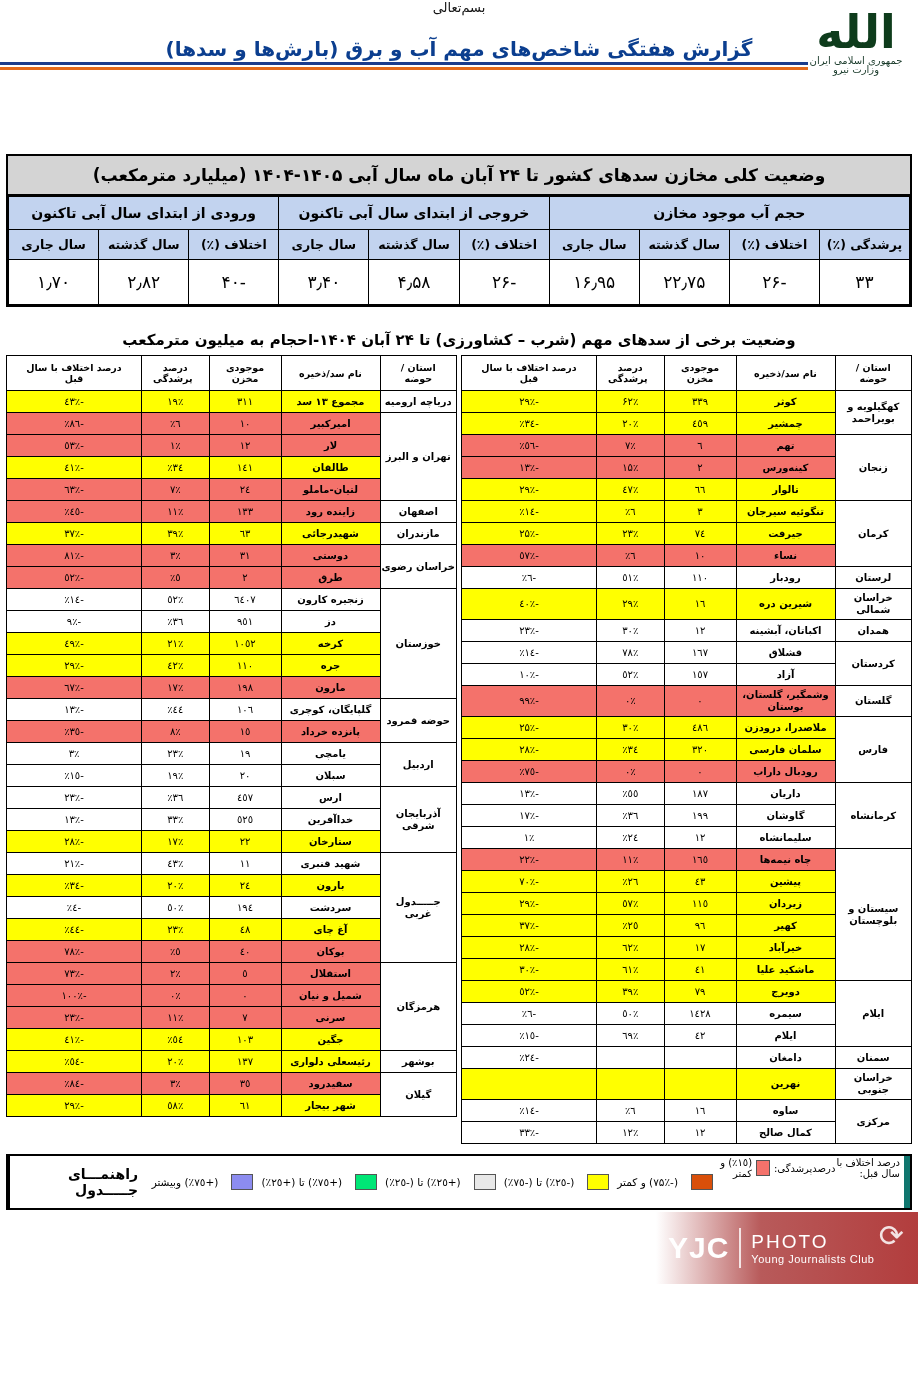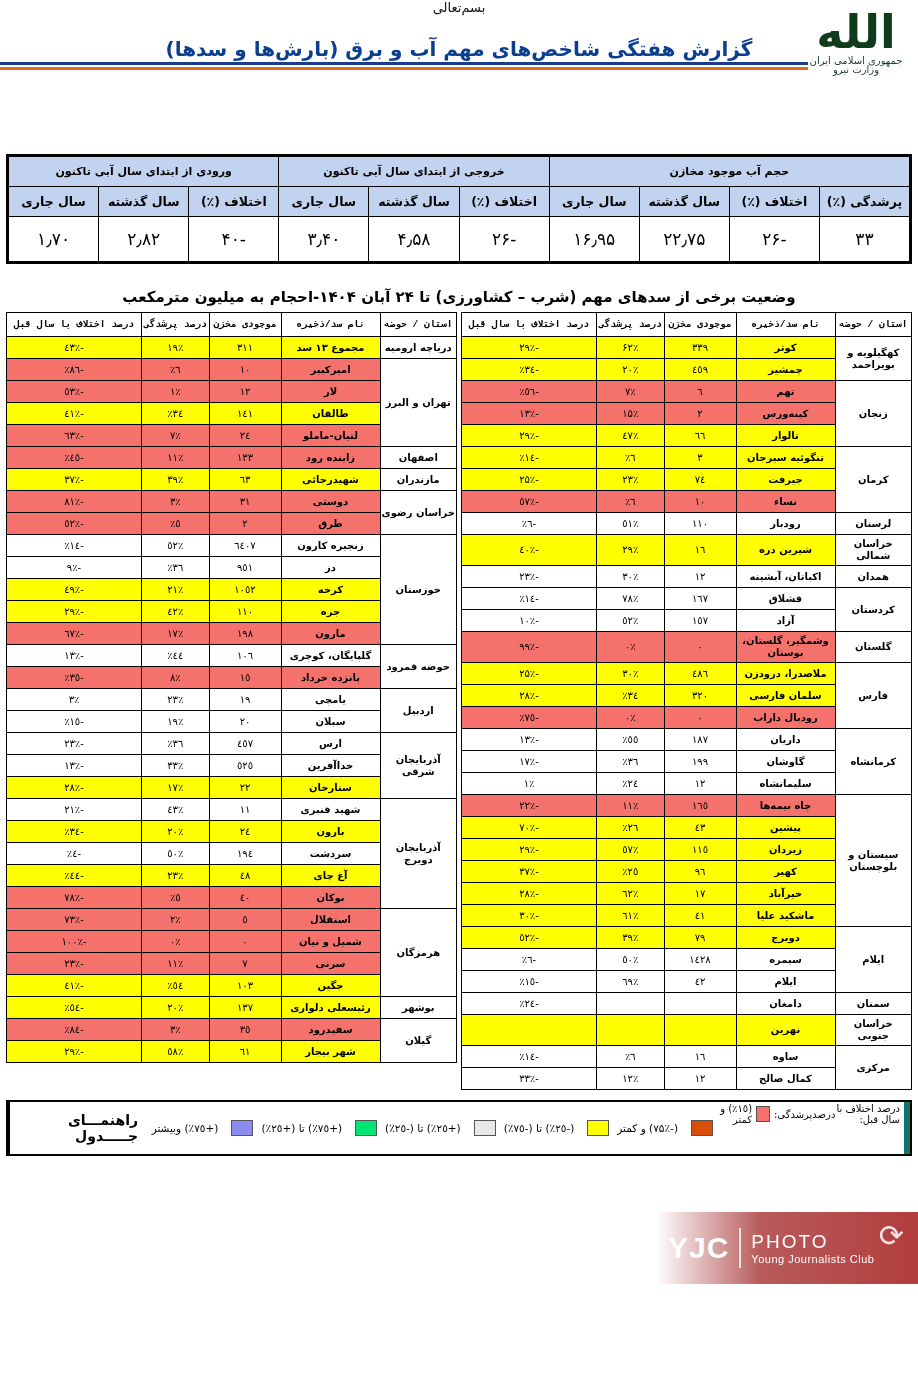--- a/index.html
+++ b/index.html
@@ -80,21 +80,21 @@
     table-layout: fixed;
   }
   table.t1 th, table.t1 td {
     border: 1px solid #000;
     text-align: center;
     font-size: 13px;
   }
   table.t1 th.grp {
     background: #c2d3ef;
     font-weight: bold;
-    font-size: 11px;
+    font-size: 14px;
     padding: 8px 0;
   }
   table.t1 th.sub {
     background: #c2d3ef;
     font-weight: bold;
     font-size: 12.5px;
     padding: 7px 0;
   }
   table.t1 td.val {
     background: #fff;
@@ -120,24 +120,23 @@
   table.t2 {
     width: 100%;
     border-collapse: collapse;
     table-layout: fixed;
   }
   table.t2 th {
     border: 1px solid #000;
     background: #fff;
     font-size: 9.5px;
     font-weight: bold;
-    padding: 6px 1px;
+    padding: 6px 16px;
     text-align: center;
     line-height: 11px;
-    font-family: Liberation Mono, monospace;
   }
   table.t2 td {
     border: 1px solid #000;
     font-size: 10px;
     text-align: center;
     padding: 3px 1px;
     height: 22px;
     line-height: 12px;
   }
   td.nm { font-weight: bold; font-size: 10.5px; }
@@ -250,20 +249,21 @@
   </div>
   <div class="bismillah">بسم‌تعالی</div>
   <div class="rules">
     <div class="rule-blue"></div>
     <div class="rule-orange"></div>
   </div>
   <div class="main-title">گزارش هفتگی شاخص‌های مهم آب و برق (بارش‌ها و سدها)</div>
 </div>
 
 <div class="t1-wrap">
+  <div class="t1-title">وضعیت کلی مخازن سدهای کشور تا ۲۴ آبان ماه سال آبی ۱۴۰۵-۱۴۰۴ (میلیارد مترمکعب)</div>
   <table class="t1">
     <thead>
       <tr>
         <th class="grp" colspan="4">حجم آب موجود مخازن</th>
         <th class="grp" colspan="3">خروجی از ابتدای سال آبی تاکنون</th>
         <th class="grp" colspan="3">ورودی از ابتدای سال آبی تاکنون</th>
       </tr>
       <tr>
         <th class="sub">پرشدگی (٪)</th>
         <th class="sub">اختلاف (٪)</th>
@@ -665,21 +665,21 @@
             <td class=" bg-w">۳۳٪</td>
             <td class=" bg-w">-۱۳٪</td>
           </tr>
           <tr>
             <td class="nm bg-y">ستارخان</td>
             <td class=" bg-y">۲۲</td>
             <td class=" bg-y">۱۷٪</td>
             <td class=" bg-y">-۲۸٪</td>
           </tr>
           <tr>
-            <td class="prov" rowspan="5">آذربایجان دویرج</td>
+            <td class="prov" rowspan="5">جـــــدول غربی</td>
             <td class="nm bg-w">شهید قنبری</td>
             <td class=" bg-w">۱۱</td>
             <td class=" bg-w">٤۳٪</td>
             <td class=" bg-w">-۲۱٪</td>
           </tr>
           <tr>
             <td class="nm bg-y">بارون</td>
             <td class=" bg-y">۲٤</td>
             <td class=" bg-y">۲۰٪</td>
             <td class=" bg-y">-۳٤٪</td>

